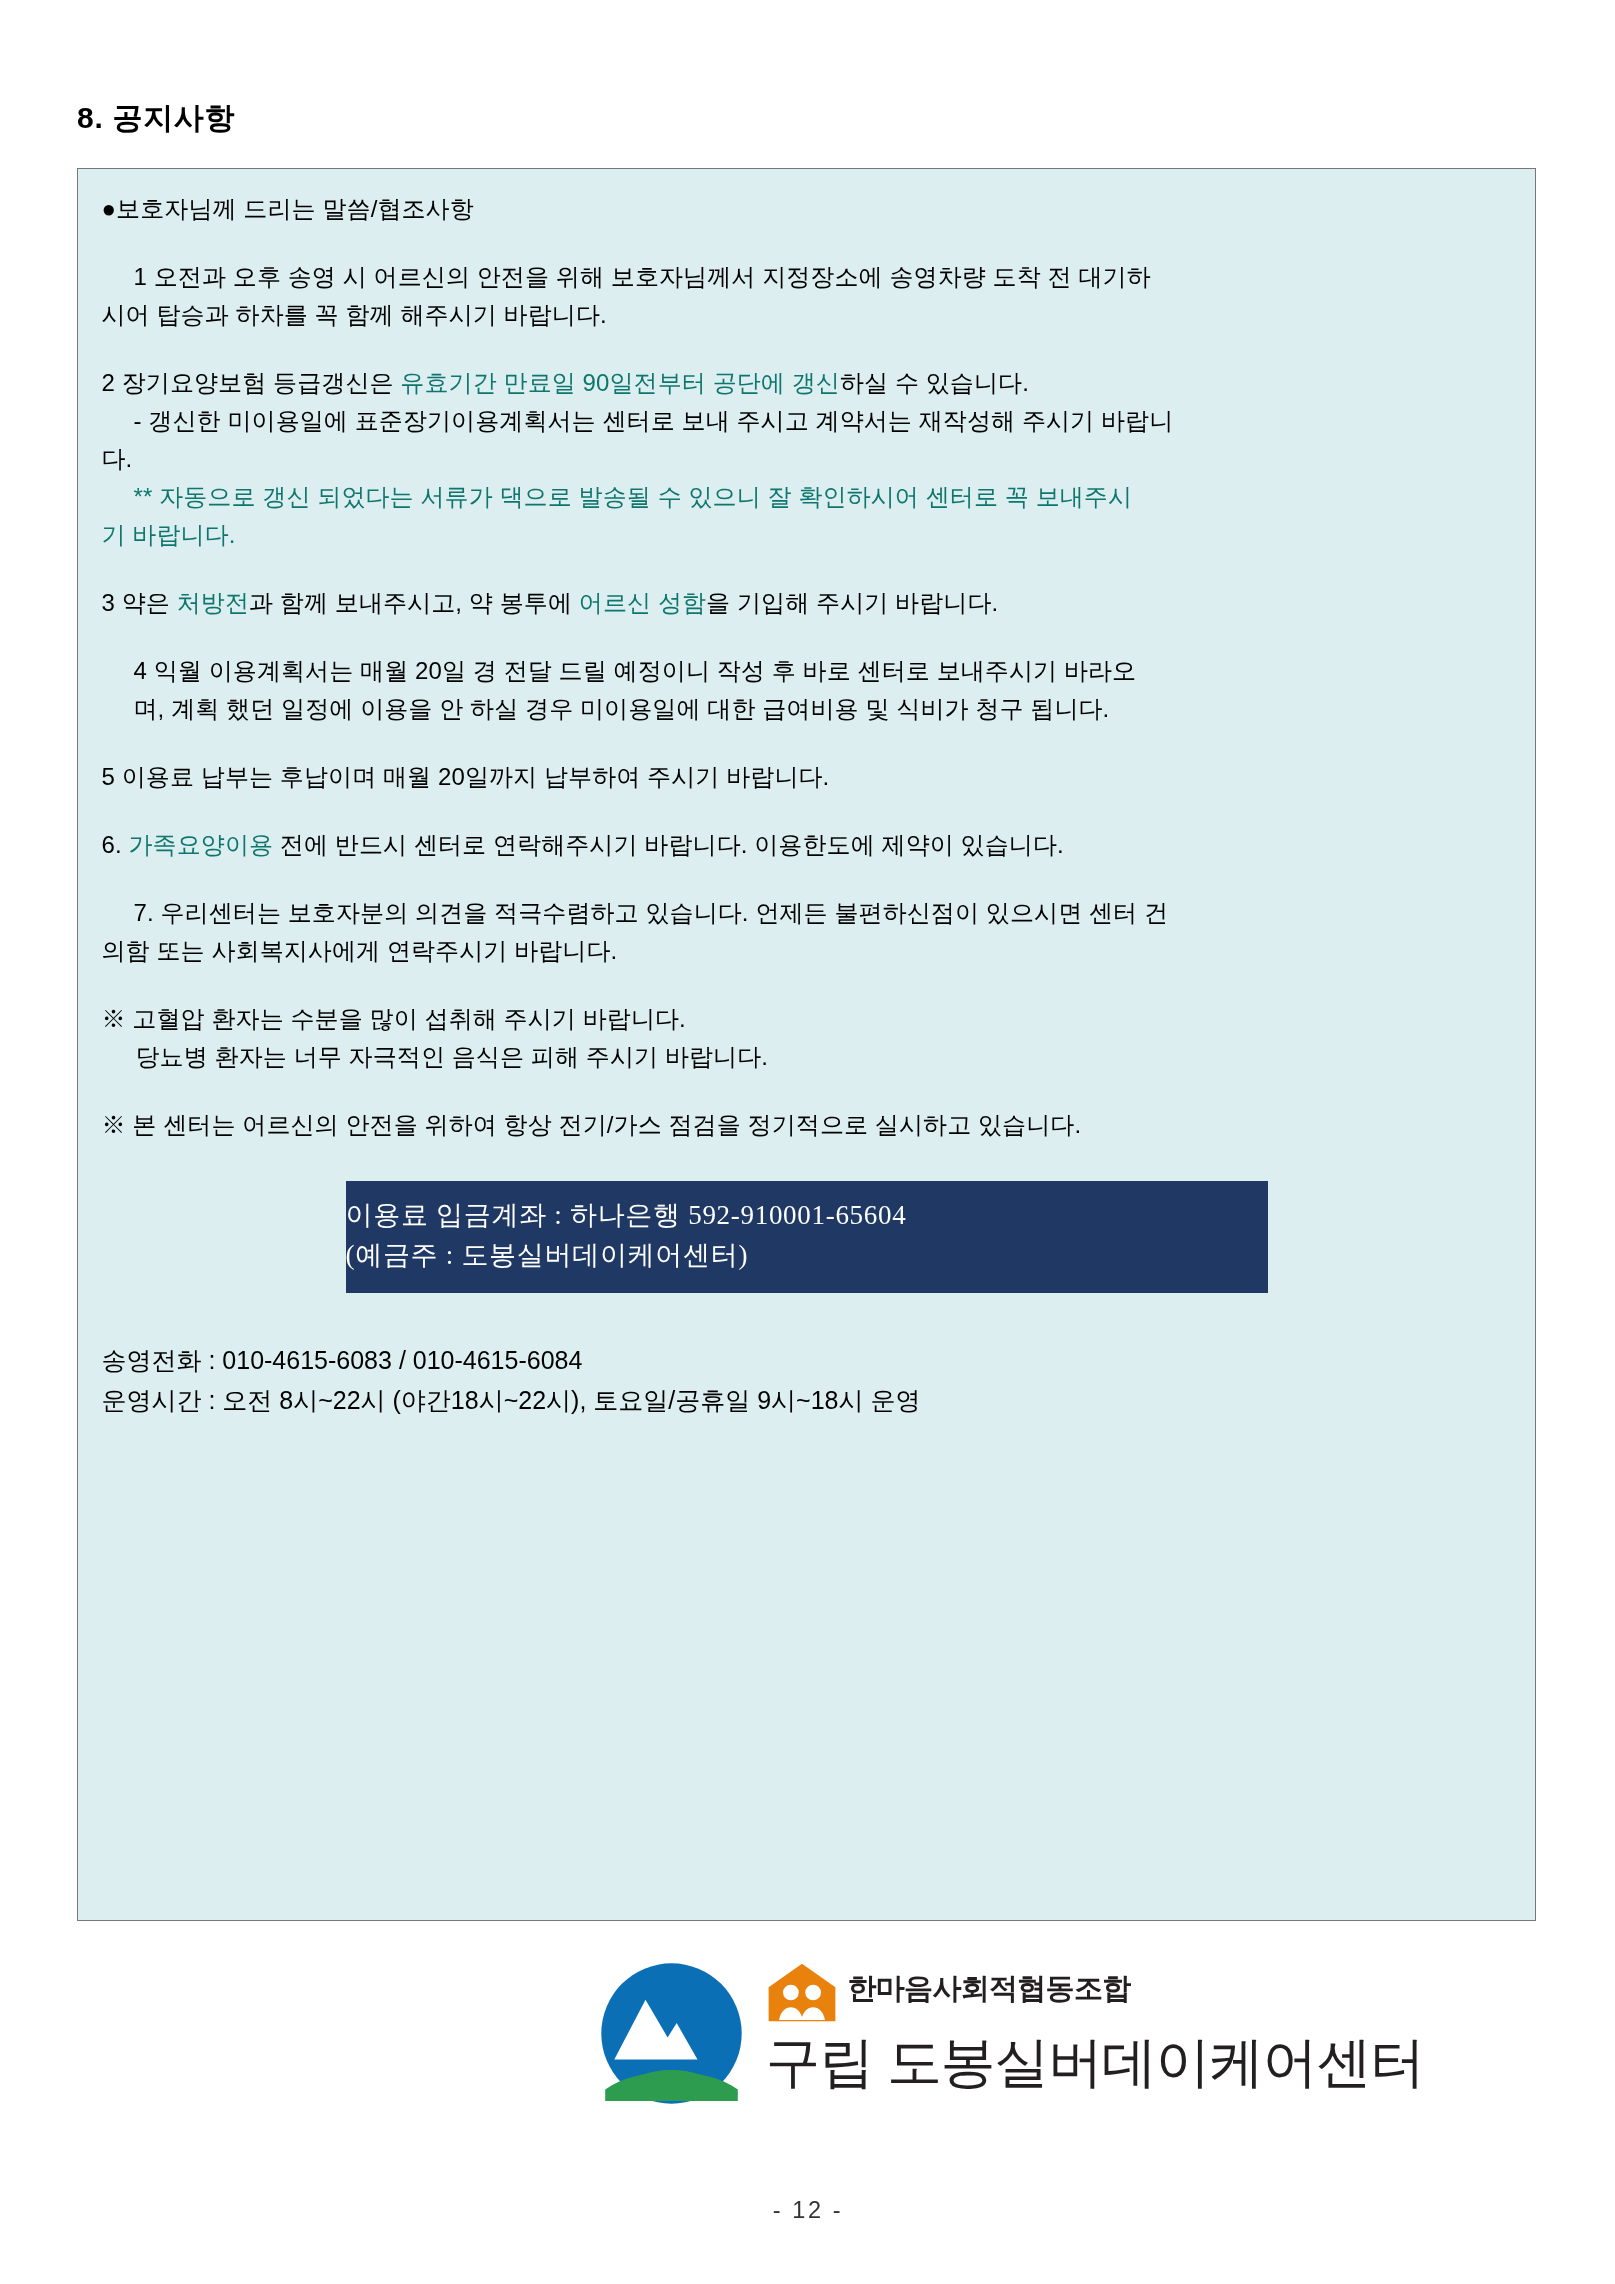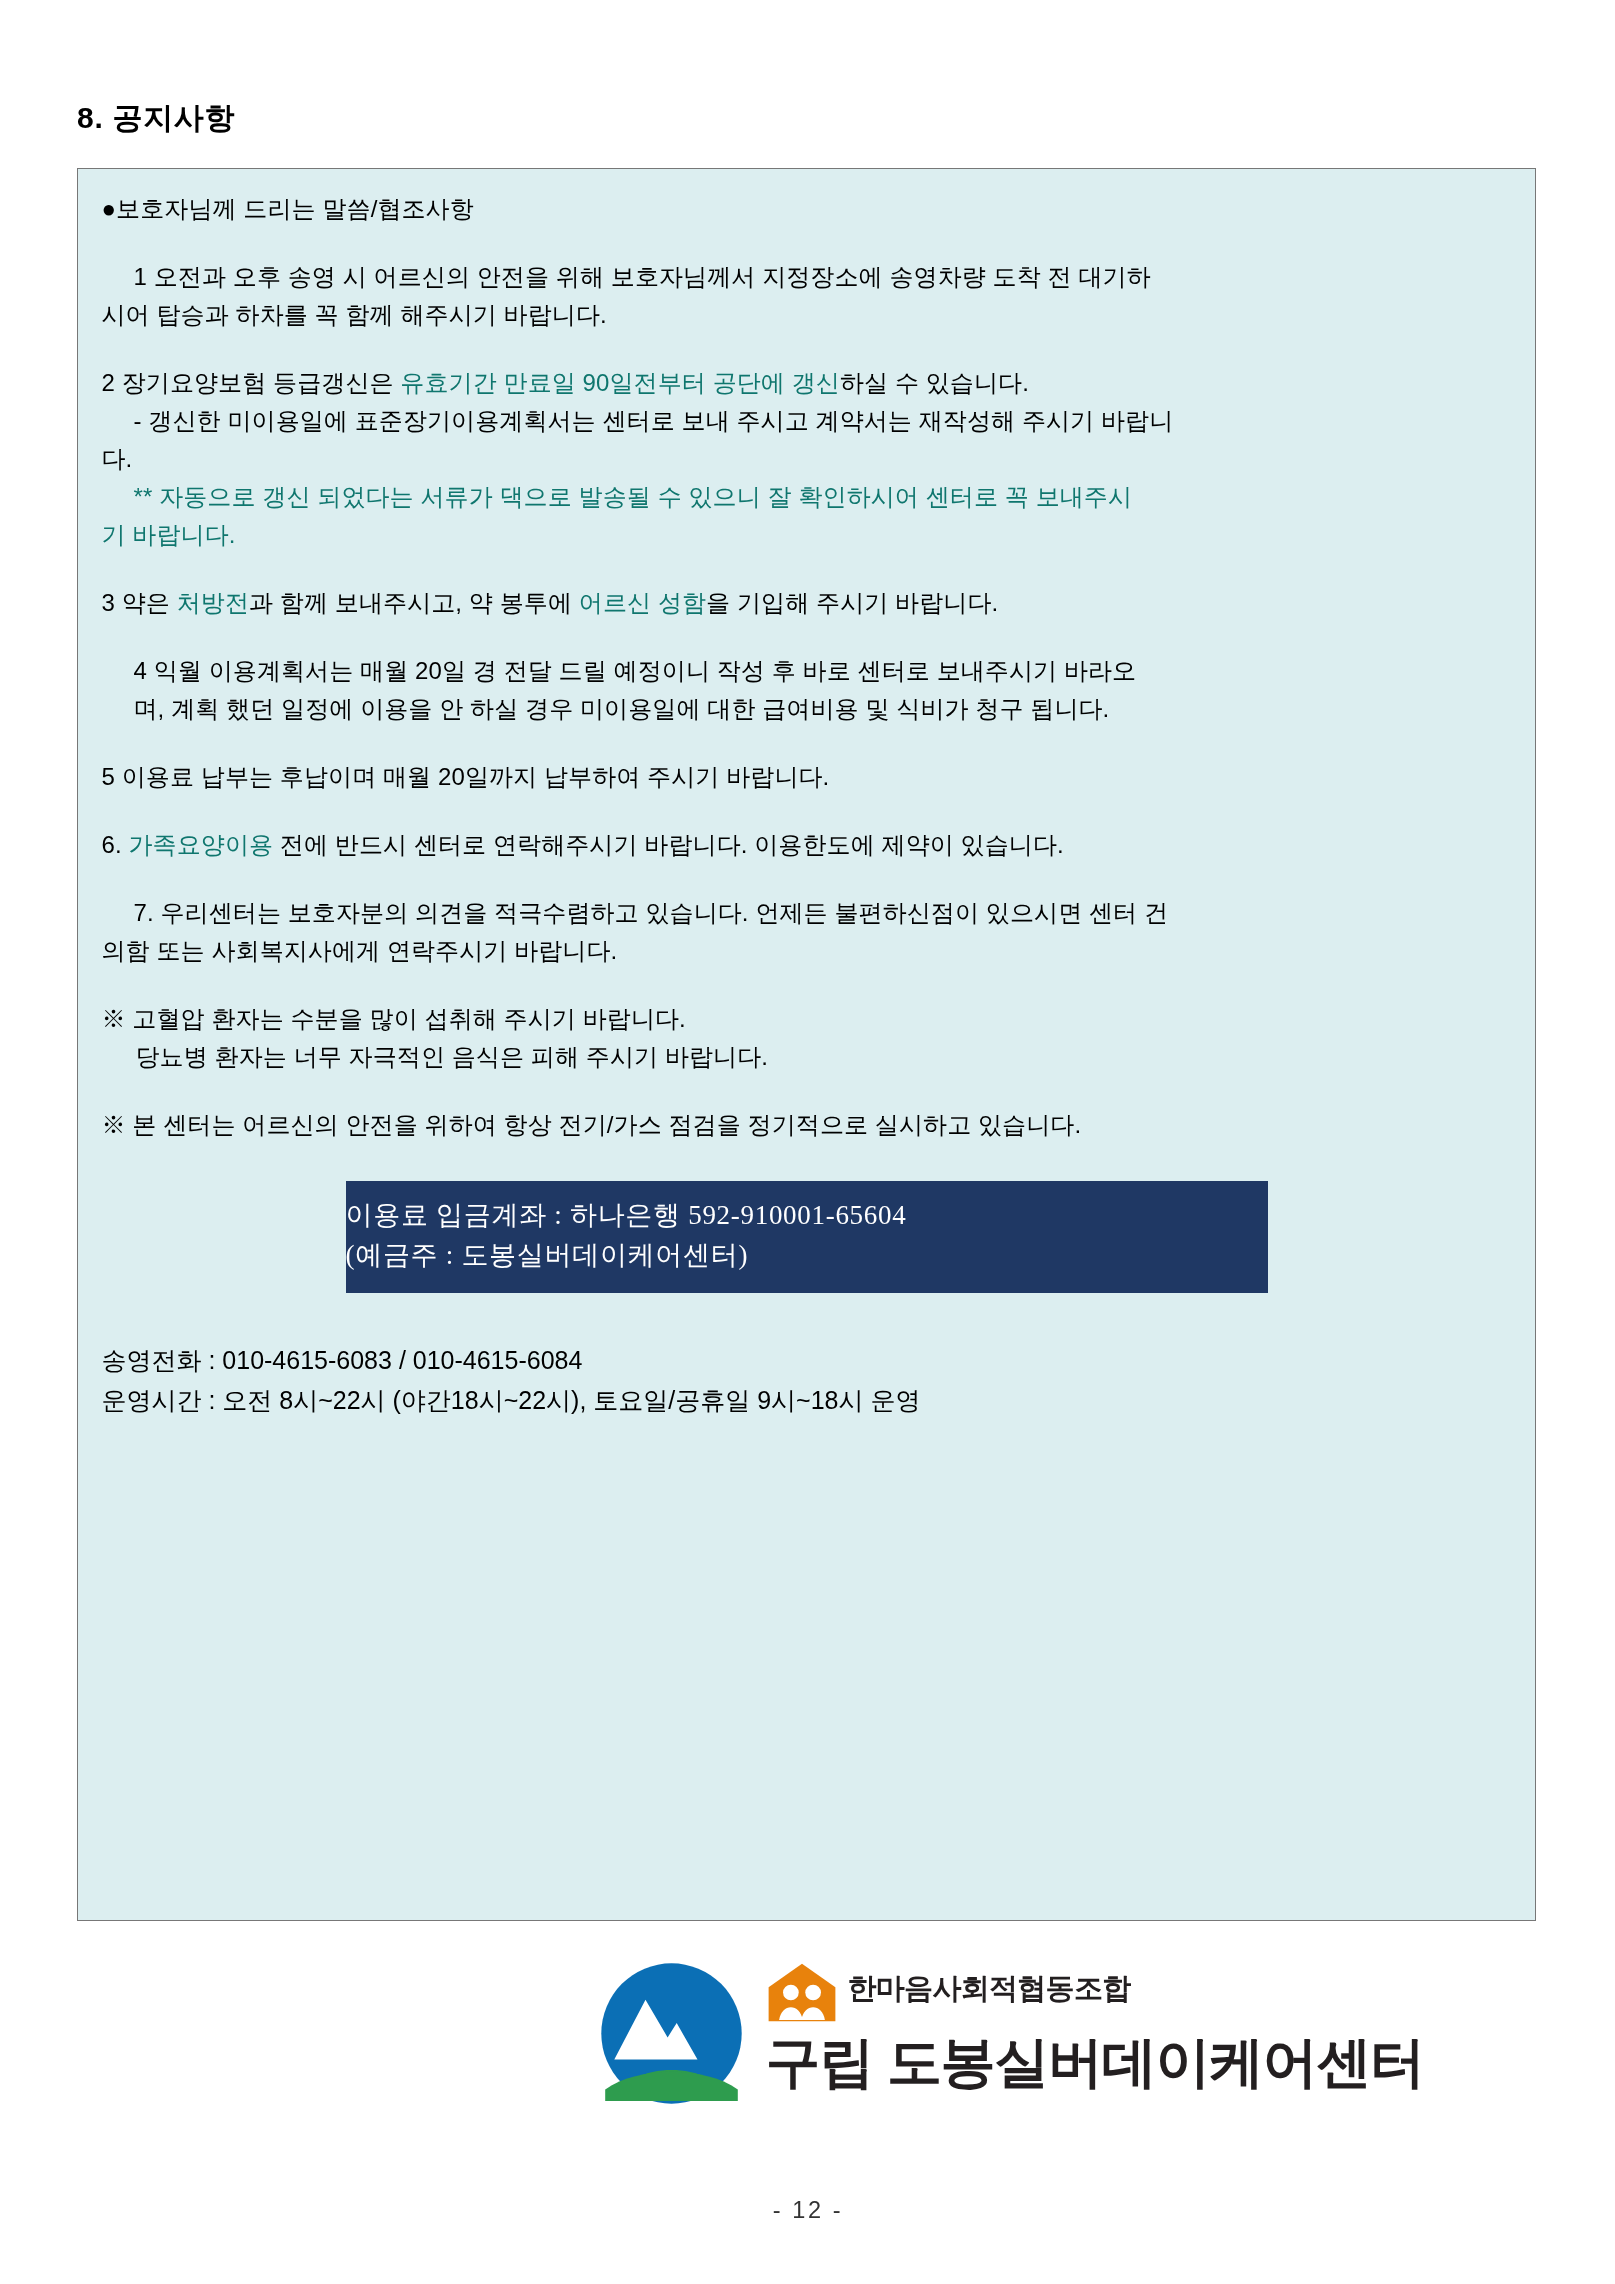--- a/index.html
+++ b/index.html
@@ -117,21 +117,21 @@
     font-size: 29px;
     font-weight: bold;
     color: #231f20;
     letter-spacing: -0.7px;
   }
   .center-name {
     position: absolute;
     left: 381px;
     top: 77px;
     font-size: 55px;
-    font-weight: bold;
+    font-weight: normal;
     color: #231f20;
     letter-spacing: -1.3px;
     white-space: nowrap;
   }
   .page-number {
     position: absolute;
     left: 0;
     top: 2197px;
     width: 1616px;
     text-align: center;

